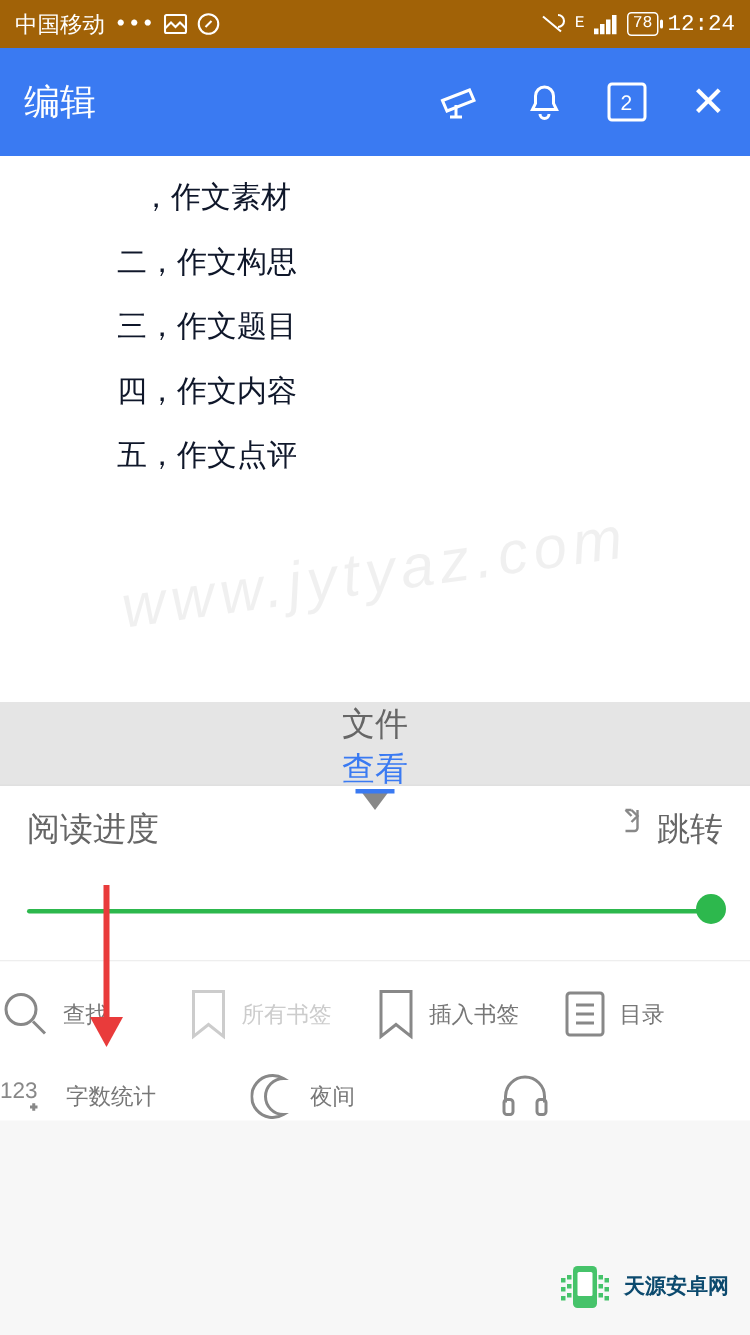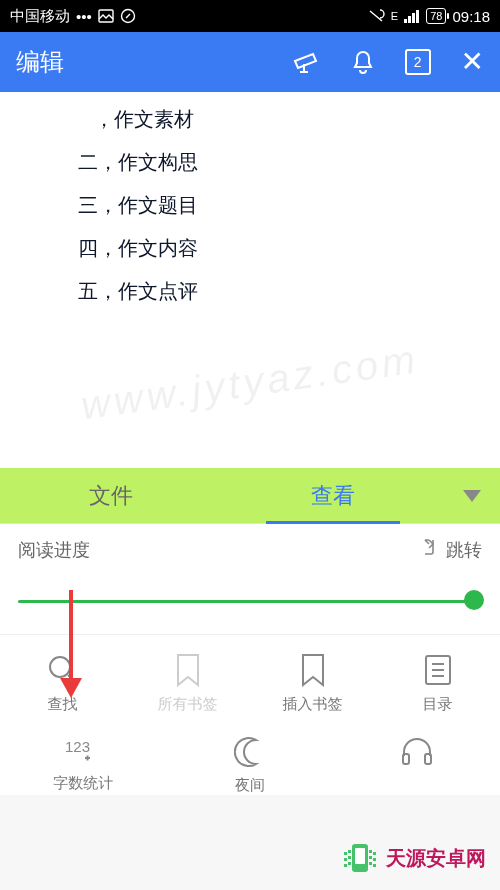--- a/index.html
+++ b/index.html
@@ -1,56 +1,56 @@
 <!DOCTYPE html>
 <html><head>
 <meta charset="utf-8">
 <style>
   * { margin: 0; padding: 0; box-sizing: border-box; }
   html, body { width: 500px; height: 890px; font-family: -apple-system, "Helvetica Neue", Arial, sans-serif; background: #fff; color: #333; overflow: hidden; position: relative; }
-  .status-bar { height: 32px; background: #000000; color: #fff; display: flex; align-items: center; padding: 0 10px; font-size: 15px; }
+  .status-bar { height: 32px; background: #a16207; color: #fff; display: flex; align-items: center; padding: 0 10px; font-size: 15px; font-family: Liberation Mono, monospace; }
   .status-left { display: flex; align-items: center; gap: 6px; }
   .status-right { margin-left: auto; display: flex; align-items: center; gap: 6px; }
   .status-bar svg { display: block; }
   .battery-box { border: 1.5px solid #fff; border-radius: 3px; padding: 0 3px; font-size: 11px; height: 16px; display: flex; align-items: center; position: relative; }
   .battery-box::after { content: ""; position: absolute; right: -4px; top: 4px; width: 2px; height: 6px; background: #fff; border-radius: 1px; }
-  .toolbar { height: 60px; background: #3a7af2; color: #fff; display: flex; align-items: center; padding: 0 16px; }
+  .toolbar { height: 72px; background: #3a7af2; color: #fff; display: flex; align-items: center; padding: 0 16px; }
   .toolbar-title { font-size: 24px; font-weight: 400; }
   .toolbar-actions { margin-left: auto; display: flex; align-items: center; gap: 30px; }
   .toolbar-actions svg { display: block; }
   .page-badge { border: 2px solid #fff; width: 26px; height: 26px; border-radius: 3px; display: flex; align-items: center; justify-content: center; font-size: 14px; position: relative; }
   .page-badge::before { content: ""; position: absolute; left: -5px; top: -5px; width: 24px; height: 24px; border: 2px solid rgba(255,255,255,0.5); border-radius: 3px; z-index: -1; }
   .close-x { font-size: 28px; font-weight: 300; line-height: 1; }
   .content { padding: 6px 0 0 0; background: #fff; height: 376px; }
   .line { font-size: 20px; color: #0f172a; padding: 8px 0 8px 78px; }
   .line.cut { padding-left: 94px; }
   .panel { background: #f7f7f7; position: absolute; bottom: 0; left: 0; right: 0; height: 422px; }
-  .tabs { height: 56px; display: flex; align-items: center; background: #bef264; border-bottom: 1px solid #e0e0e0; }
+  .tabs { height: 56px; display: flex; align-items: center; background: #e5e5e5; border-bottom: 1px solid #e0e0e0; flex-direction: column; }
   .tab { flex: 1; text-align: center; font-size: 22px; color: #666; position: relative; height: 100%; display: flex; align-items: center; justify-content: center; }
   .tab.active { color: #3a7af2; }
   .tab.active::after { content: ""; position: absolute; bottom: -1px; left: 20%; right: 20%; height: 3px; background: #3a7af2; }
   .tab-dd { width: 56px; display: flex; align-items: center; justify-content: center; color: #888; }
   .progress-sec { background: #fff; margin: 0; padding: 14px 18px 24px 18px; border-bottom: 1px solid #eee; }
-  .progress-head { display: flex; align-items: center; font-size: 18px; color: #666; margin-bottom: 28px; }
+  .progress-head { display: flex; align-items: center; font-size: 22px; color: #666; margin-bottom: 28px; }
   .jump { margin-left: auto; display: flex; gap: 6px; color: #666; }
   .slider { position: relative; height: 20px; }
   .slider-track { position: absolute; left: 0; right: 0; top: 50%; height: 3px; background: #2db84d; border-radius: 2px; }
   .slider-thumb { position: absolute; right: -2px; top: 50%; width: 20px; height: 20px; background: #2db84d; border-radius: 50%; transform: translateY(-50%); }
   .arrow-ann { position: absolute; left: 56px; top: 590px; z-index: 10; }
   .grid-sec { background: #fff; padding: 18px 0 0 0; }
   .grid-row { display: flex; }
-  .grid-item { flex: 1; display: flex; flex-direction: column; align-items: center; gap: 8px; color: #777; }
+  .grid-item { flex: 1; display: flex; flex-direction: row; align-items: center; gap: 8px; color: #777; }
   .grid-item.dim { color: #ccc; }
   .grid-item svg { display: block; }
   .grid-label { font-size: 15px; }
   .grid-row2 { margin-top: 22px; }
   .watermark { position: absolute; top: 360px; left: 50%; transform: translate(-50%,0) rotate(-8deg); font-size: 40px; color: rgba(0,0,0,0.06); letter-spacing: 4px; pointer-events: none; font-style: italic; }
   .footer-brand { position: absolute; bottom: 14px; right: 14px; display: flex; align-items: center; gap: 8px; z-index: 20; }
   .brand-logo { width: 36px; height: 36px; }
-  .brand-text { font-size: 20px; color: #be185d; font-weight: 600; }
+  .brand-text { font-size: 14px; color: #0c4a6e; font-weight: 600; }
 </style>
 </head>
 <body>
 
 <div class="status-bar">
   <div class="status-left">
     <span>中国移动</span>
     <span>•••</span>
     <svg width="16" height="16" viewBox="0 0 16 16" fill="none" stroke="#fff" stroke-width="1.4">
         <rect x="1" y="2" width="14" height="12" rx="1"></rect>
@@ -68,21 +68,21 @@
     <span style="font-size:11px">E</span>
     <svg width="16" height="14" viewBox="0 0 16 14" fill="#fff">
         <rect x="0" y="10" width="3" height="4"></rect>
         <rect x="4" y="7" width="3" height="7"></rect>
         <rect x="8" y="4" width="3" height="10"></rect>
         <rect x="12" y="1" width="3" height="13"></rect>
       </svg>
     <span class="battery-box">
         <span>78</span>
       </span>
-    <span>09:18</span>
+    <span>12:24</span>
   </div>
 </div>
 
 <div class="toolbar">
   <span class="toolbar-title">编辑</span>
   <div class="toolbar-actions">
     <svg width="30" height="26" viewBox="0 0 30 26" fill="none" stroke="#fff" stroke-width="2">
         <path d="M4 12l18-7 3 7-18 7z"></path>
         <path d="M13 15v8M9 23h8"></path>
       </svg>

